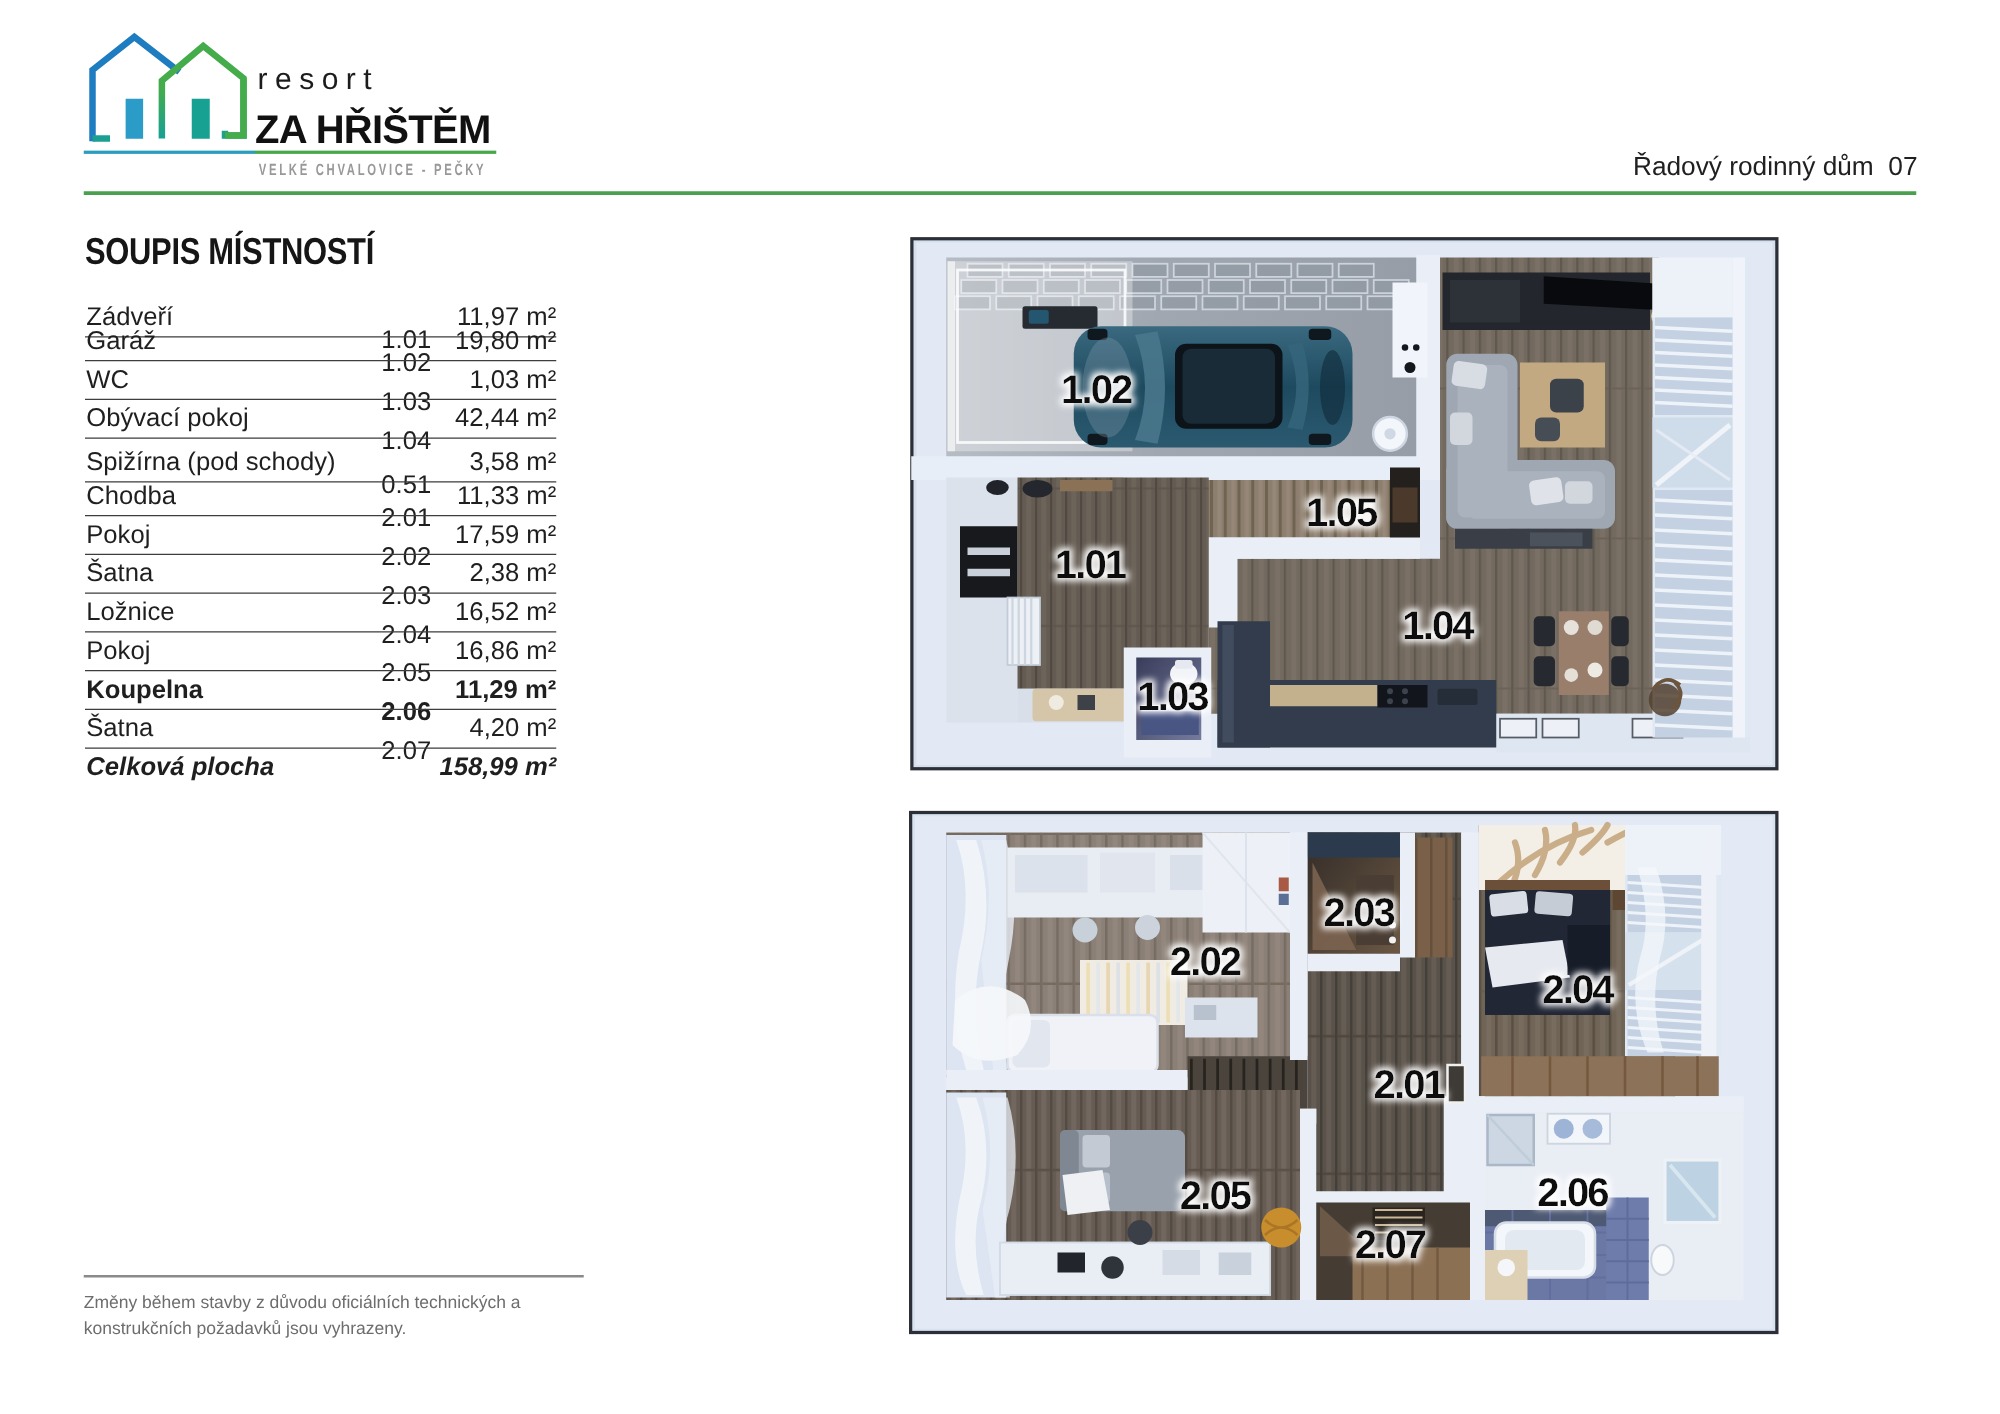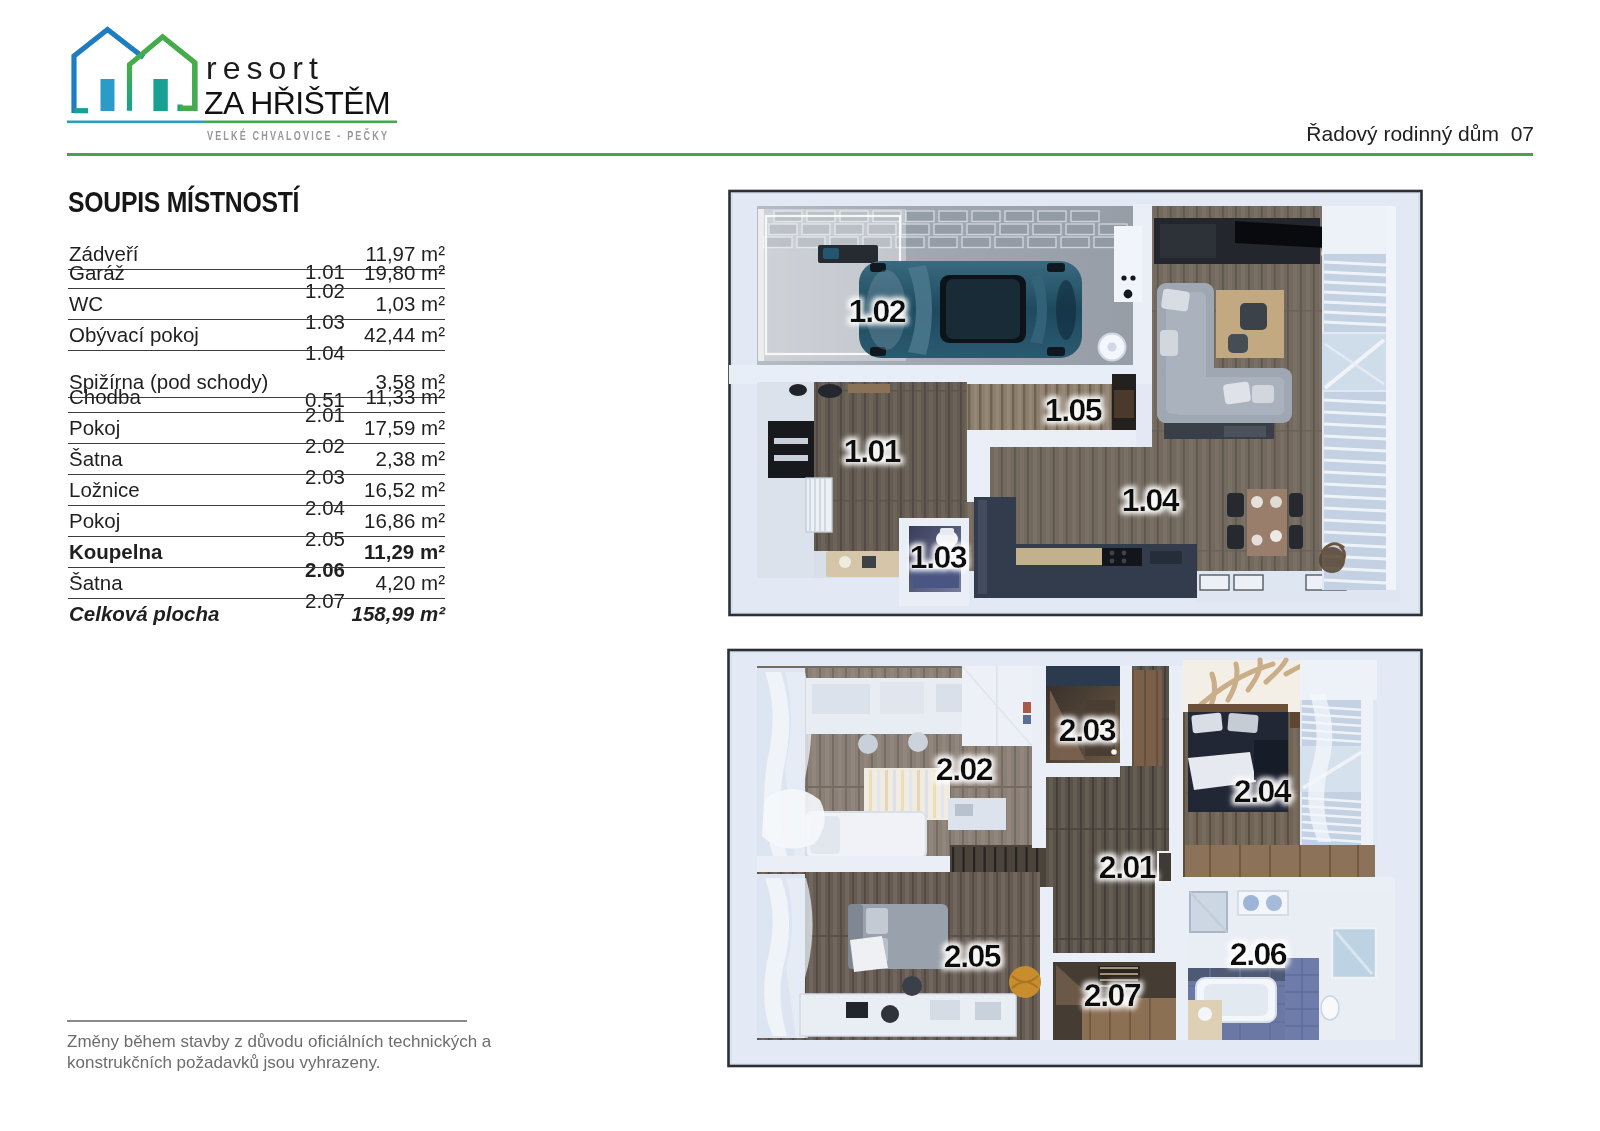--- a/index.html
+++ b/index.html
@@ -37,23 +37,23 @@
 
   <path d="M129.5,110.8 L129.5,64.6 L162.6,36.8 L194.8,62.6 L194.8,108.3 L180,108.3 L180,104.5" fill="none" stroke="url(#lgGreen)" stroke-width="5.2"></path>
   <path d="M194.8,62.6 L194.8,108.3 L180,108.3" fill="none" stroke="#44ac4b" stroke-width="5.2"></path>
 
   <rect x="153.4" y="79" width="14.4" height="32" fill="#17a193"></rect>
 
   <rect x="67" y="120.5" width="137" height="2.6" fill="#2b9dbd"></rect>
   <rect x="204" y="120.5" width="193" height="2.6" fill="#45a94b"></rect>
 </svg>
 
-<div class="abs" style="left:206px;top:50px;font-size:32px;letter-spacing:6px;color:#1c1c1c;">resort</div>
-
-<div class="abs" style="left:204px;top:85px;font-size:32px;font-weight:normal;letter-spacing:-0.6px;color:#111;">ZA HŘIŠTĚM</div>
+<div class="abs" style="left:206px;top:50px;font-size:24px;letter-spacing:6px;color:#1c1c1c;">resort</div>
+
+<div class="abs" style="left:204px;top:85px;font-size:32px;font-weight:bold;letter-spacing:-0.6px;color:#111;">ZA HŘIŠTĚM</div>
 
 <div class="abs" style="left:207px;top:128px;font-size:13px;font-weight:bold;letter-spacing:3.1px;color:#989898;transform:scaleX(0.695);transform-origin:left top;white-space:nowrap;">VELKÉ CHVALOVICE - PEČKY</div>
 
 <div class="abs" style="right:66px;top:122px;font-size:21px;color:#202020;">Řadový rodinný dům&nbsp;&nbsp;07</div>
 
 <div class="abs" style="left:67px;top:153px;width:1466px;height:3px;background:#4aa04f;"></div>
 
 <div class="abs" style="left:68px;top:185px;font-size:30px;font-weight:bold;color:#161616;letter-spacing:-0.3px;transform:scaleX(0.825);transform-origin:left top;">SOUPIS MÍSTNOSTÍ</div>
 
 <div class="tbl">
@@ -74,21 +74,21 @@
       <span class="no">1.03</span>
       <span class="ar">1,03 m²</span>
       <div class="ln"></div>
     </div>
 <div class="row" style="top:93px;">
       <span class="nm">Obývací pokoj</span>
       <span class="no">1.04</span>
       <span class="ar">42,44 m²</span>
       <div class="ln"></div>
     </div>
-<div class="row" style="top:140px;">
+<div class="row" style="top:128px;">
       <span class="nm">Spižírna (pod schody)</span>
       <span class="no">0.51</span>
       <span class="ar">3,58 m²</span>
       <div class="ln"></div>
     </div>
 <div class="row" style="top:155px;">
       <span class="nm">Chodba</span>
       <span class="no">2.01</span>
       <span class="ar">11,33 m²</span>
       <div class="ln"></div>
@@ -623,13 +623,13 @@
 <text class="lbl" filter="url(#halo2)" x="964" y="780" text-anchor="middle">2.02</text>
 <text class="lbl" filter="url(#halo2)" x="1087" y="741" text-anchor="middle">2.03</text>
 <text class="lbl" filter="url(#halo2)" x="1262" y="802" text-anchor="middle">2.04</text>
 <text class="lbl" filter="url(#halo2)" x="972" y="967" text-anchor="middle">2.05</text>
 <text class="lbl" filter="url(#halo2)" x="1258" y="965" text-anchor="middle">2.06</text>
 <text class="lbl" filter="url(#halo2)" x="1112" y="1006" text-anchor="middle">2.07</text>
 </svg>
 
 <div class="abs" style="left:67px;top:1020px;width:400px;height:2px;background:#8a8a8a;"></div>
 
-<div class="abs" style="left:67px;top:1031px;font-size:17px;line-height:21px;color:#6d6d6d;">Změny během stavby z důvodu oficiálních technických a<br>konstrukčních požadavků jsou vyhrazeny.</div>
+<div class="abs" style="left:67px;top:1031px;font-size:14px;line-height:21px;color:#6d6d6d;">Změny během stavby z důvodu oficiálních technických a<br>konstrukčních požadavků jsou vyhrazeny.</div>
 
 </body></html>

